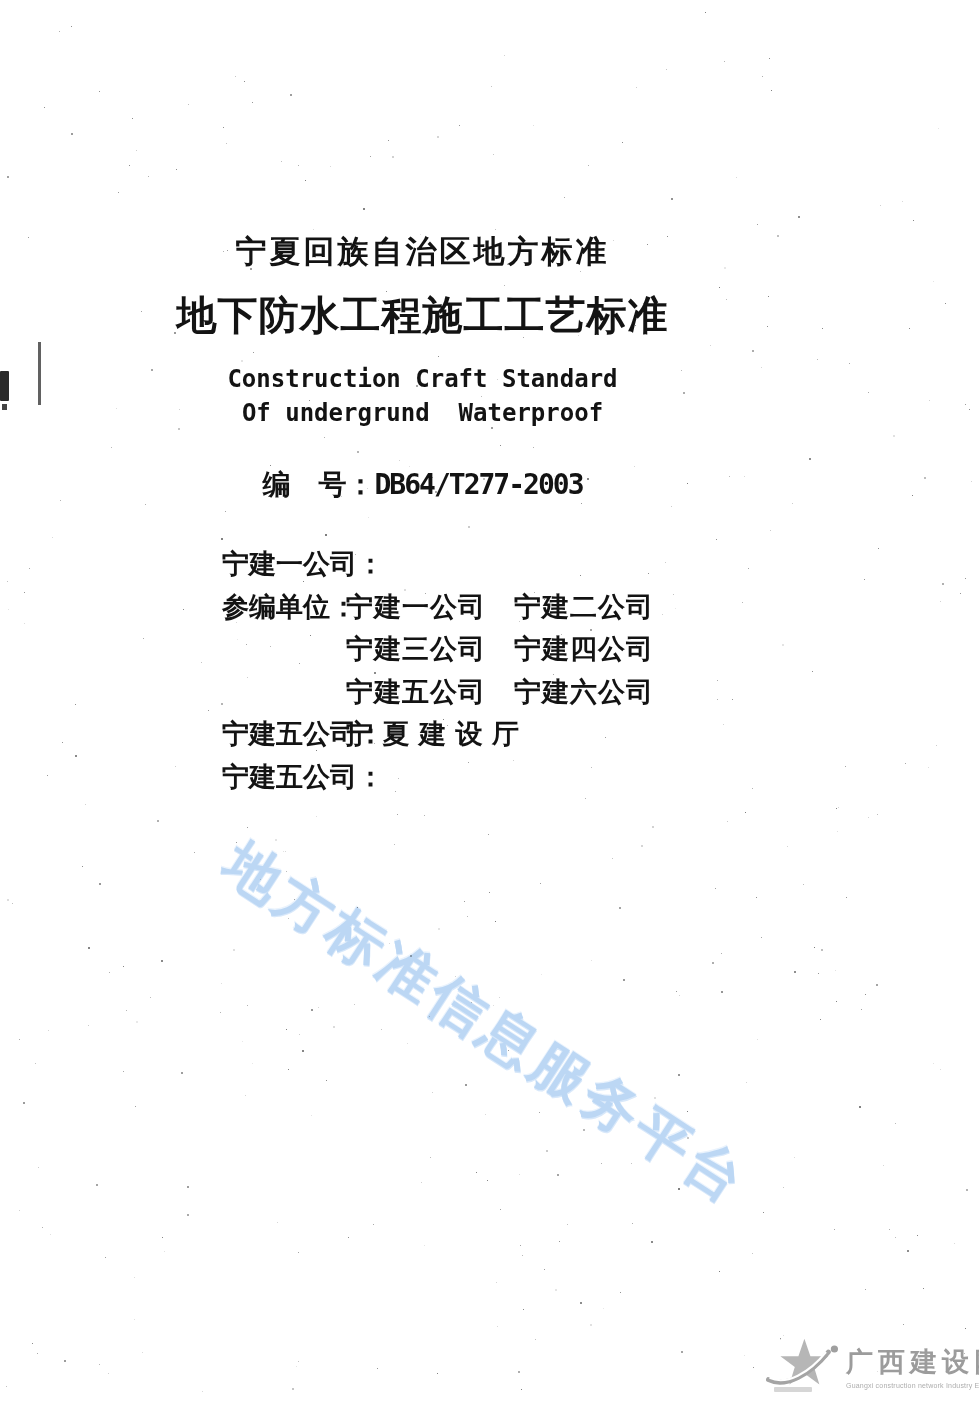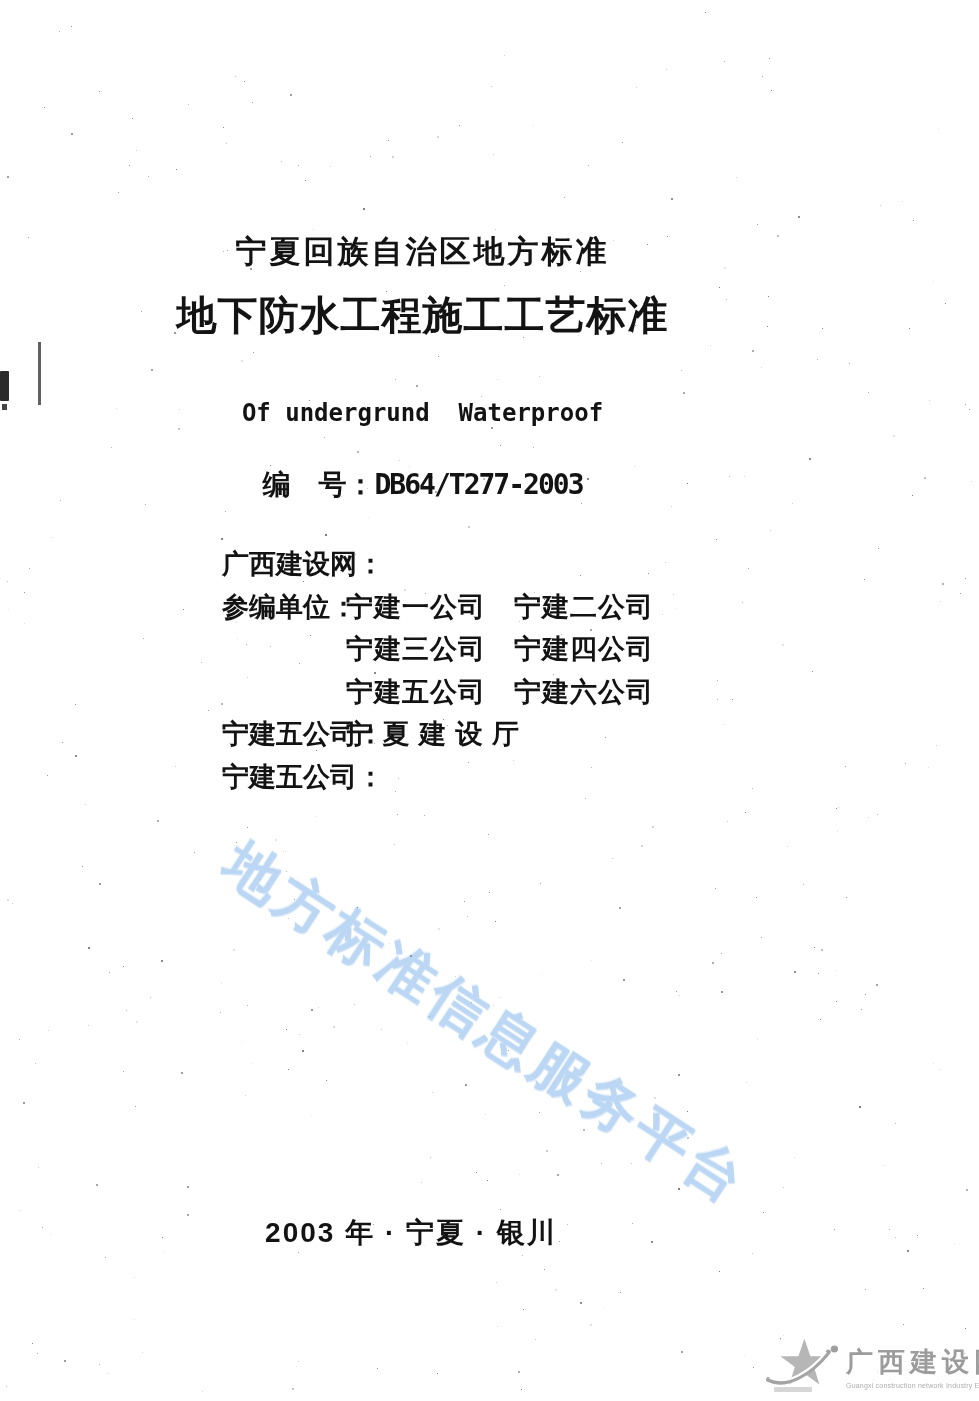--- a/index.html
+++ b/index.html
@@ -61,27 +61,28 @@
   <div class="abs edge-mark-a"></div>
   <div class="abs edge-mark-b"></div>
   <div class="abs edge-mark-c"></div>
 
   <div class="watermark">地方标准信息服务平台</div>
 
   <div class="center-col title-cn">地下防水工程施工工艺标准</div>
 
   <div class="center-col region-label">宁夏回族自治区地方标准</div>
 
+  <div class="center-col title-en title-en-1">Construction Craft Standard</div>
   <div class="center-col title-en title-en-2">Of undergrund  Waterproof</div>
 
   <div class="center-col code-line"><span>编　号：</span><span class="mono">DB64/T277-2003</span></div>
 
   <div class="info-block">
     <div class="info-row">
-      <span class="info-label">广西建设网：</span>
+      <span class="info-label">宁建一公司：</span>
     </div>
     <div class="info-row">
       <span class="info-label">参编单位：</span>
       <span class="info-value">宁建一公司　宁建二公司</span>
     </div>
     <div class="info-row">
       <span class="info-label"></span>
       <span class="info-value">宁建三公司　宁建四公司</span>
     </div>
     <div class="info-row">
@@ -90,21 +91,20 @@
     </div>
     <div class="info-row">
       <span class="info-label">宁建五公司：</span>
       <span class="info-value">宁 夏 建 设 厅</span>
     </div>
     <div class="info-row">
       <span class="info-label">宁建五公司：</span>
     </div>
   </div>
 
-  <div class="center-col-footer footer-line">2003 年 · 宁夏 · 银川</div>
 
   <div class="logo">
     <div class="logo-star-wrap">
       <svg viewBox="0 0 130 92" width="78" height="56" aria-hidden="true">
         <path d="M64,4 L74,33 L104,33 L80,51 L89,80 L64,62 L39,80 L48,51 L24,33 L54,33 Z" fill="#b6b6b6"></path>
         <path d="M4,72 C32,86 74,64 104,26" stroke="#a4a4a4" stroke-width="8" fill="none" stroke-linecap="round"></path>
         <path d="M6,69 C34,82 72,61 100,26" stroke="#ffffff" stroke-width="3.5" fill="none"></path>
         <circle cx="114" cy="21" r="6" fill="#9f9f9f"></circle>
       </svg>
       <div class="logo-smallprint"></div>

